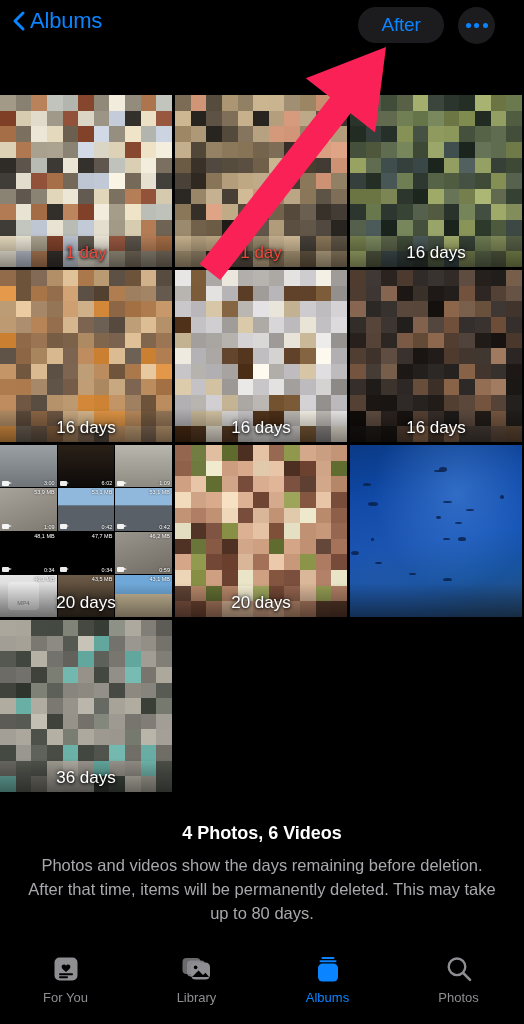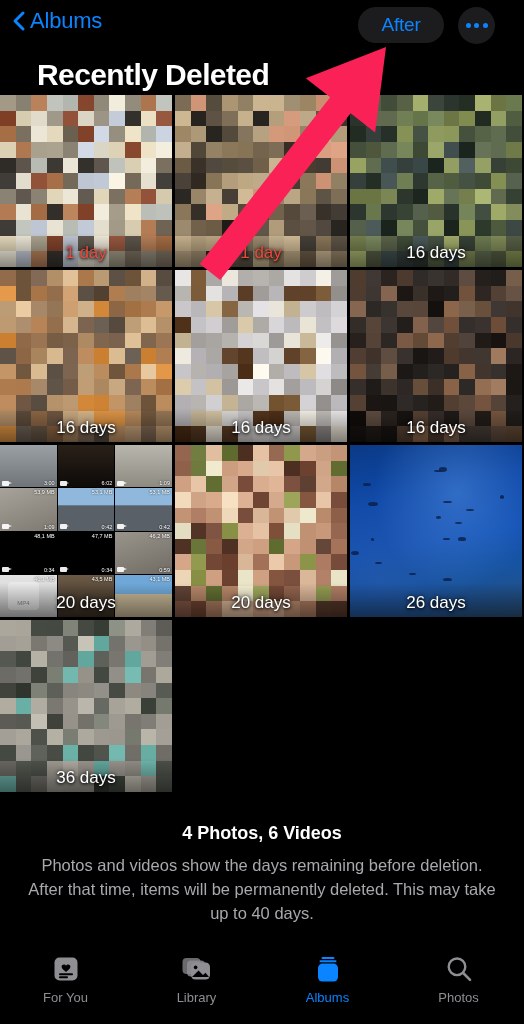--- a/index.html
+++ b/index.html
@@ -132,21 +132,20 @@
       <span>After</span>
     </div>
 
     <div class="more-btn">
       <span class="dot"></span>
       <span class="dot"></span>
       <span class="dot"></span>
     </div>
   </div>
 
-  <div class="page-title">Recently Deleted</div>
 
   <div class="grid" id="grid">
       <div class="grid-row">
         <div class="tile">
           <div class="mosaic" style="grid-template-columns: repeat(11, 1fr); grid-template-rows: repeat(11, 1fr);">
             <div style="background: rgb(162, 154, 134);"></div>
             <div style="background: rgb(136, 128, 112);"></div>
             <div style="background: rgb(186, 130, 90);"></div>
             <div style="background: rgb(192, 196, 188);"></div>
             <div style="background: rgb(178, 182, 174);"></div>
@@ -1108,21 +1107,20 @@
             <div style="position: absolute; left: 54.1887%; top: 54.158%; width: 6.82126px; height: 1.7072px; border-radius: 50%; background: rgba(10, 30, 70, 0.8);"></div>
             <div style="position: absolute; left: 14.4443%; top: 67.7379%; width: 6.96023px; height: 2.89934px; border-radius: 50%; background: rgba(10, 30, 70, 0.8);"></div>
             <div style="position: absolute; left: 62.8716%; top: 53.72%; width: 7.39485px; height: 3.26023px; border-radius: 50%; background: rgba(10, 30, 70, 0.8);"></div>
             <div style="position: absolute; left: 61.0322%; top: 44.9492%; width: 7.095px; height: 1.78742px; border-radius: 50%; background: rgba(10, 30, 70, 0.8);"></div>
             <div style="position: absolute; left: 87.122%; top: 29.2779%; width: 4.60982px; height: 3.8474px; border-radius: 50%; background: rgba(10, 30, 70, 0.8);"></div>
             <div style="position: absolute; left: 7.35536%; top: 21.8367%; width: 8.49127px; height: 3.40583px; border-radius: 50%; background: rgba(10, 30, 70, 0.8);"></div>
             <div style="position: absolute; left: 51.8915%; top: 13.0081%; width: 8.15809px; height: 4.35431px; border-radius: 50%; background: rgba(10, 30, 70, 0.8);"></div>
             <div style="position: absolute; left: 10.4911%; top: 33.353%; width: 9.87204px; height: 4.10584px; border-radius: 50%; background: rgba(10, 30, 70, 0.8);"></div>
           </div>
           <div class="bottom-fade"></div>
-          <div class="day-label">26 days</div>
         </div>
       </div>
       <div class="grid-row">
         <div class="tile">
           <div class="mosaic" style="grid-template-columns: repeat(11, 1fr); grid-template-rows: repeat(11, 1fr);">
             <div style="background: rgb(171, 167, 157);"></div>
             <div style="background: rgb(169, 165, 155);"></div>
             <div style="background: rgb(69, 75, 67);"></div>
             <div style="background: rgb(68, 74, 66);"></div>
             <div style="background: rgb(128, 132, 120);"></div>
@@ -1243,21 +1241,21 @@
             <div style="background: rgb(166, 162, 152);"></div>
             <div style="background: rgb(79, 83, 75);"></div>
           </div>
           <div class="bottom-fade"></div>
           <div class="day-label">36 days</div>
         </div>
       </div>
     </div>
 
   <div class="summary">4 Photos, 6 Videos</div>
-  <div class="desc">Photos and videos show the days remaining before deletion. After that time, items will be permanently deleted. This may take up to 40 days.</div>
+  <div class="desc">Photos and videos show the days remaining before deletion. After that time, items will be permanently deleted. This may take up to 80 days.</div>
 
   <div class="tabbar" id="tabbar">
       <div class="tab">
         <div class="tab-icon">
           <svg width="26" height="26" viewBox="0 0 26 26">
             <rect x="1.5" y="1.5" width="23" height="23" rx="5" fill="#8e8e93"></rect>
             <path d="M13 9.8c1.1-2.2 4.4-1.5 4.4 1 0 2-2.6 3.9-4.4 5.1-1.8-1.2-4.4-3.1-4.4-5.1 0-2.5 3.3-3.2 4.4-1z" fill="#000"></path>
             <rect x="6" y="17.3" width="14" height="1.9" rx="0.95" fill="#000"></rect>
             <rect x="6" y="20.3" width="9" height="1.9" rx="0.95" fill="#000"></rect>
           </svg>

